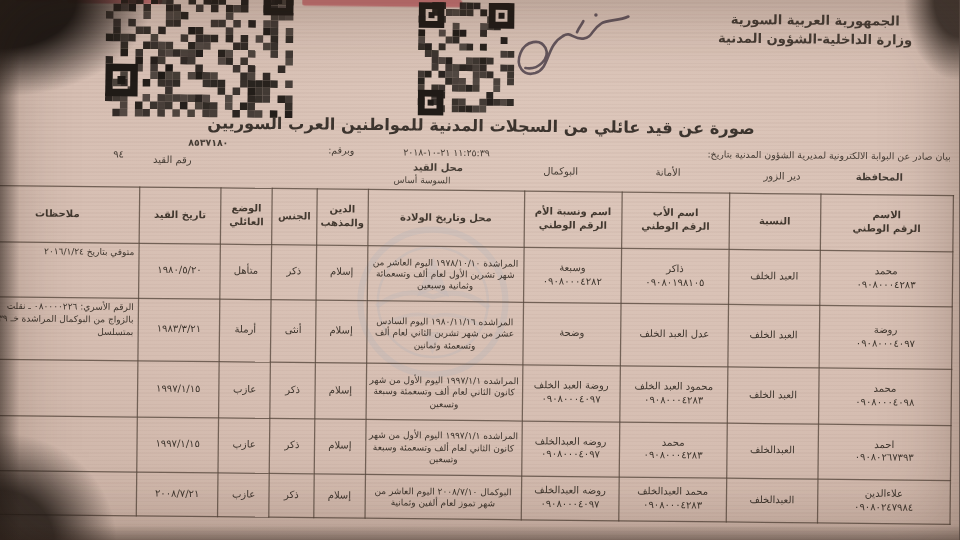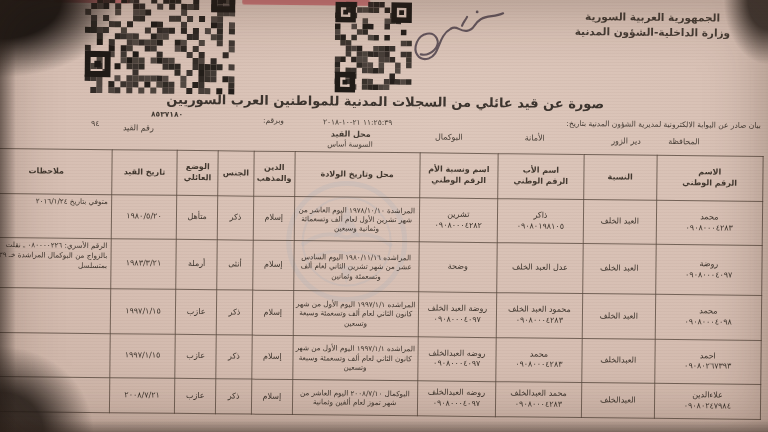--- a/index.html
+++ b/index.html
@@ -42,26 +42,26 @@
     font-size:13px;font-weight:bold;color:#3c342e;}
 
   .statement{position:absolute;top:117px;left:0;right:0;height:14px;font-size:7.5px;color:#453c34;}
   .statement .issued{position:absolute;right:8px;top:0;}
   .statement .dt{position:absolute;left:322px;top:1px;direction:ltr;}
   .statement .numlab{position:absolute;left:262px;top:0;}
   .statement .num{position:absolute;left:150px;top:-5px;direction:ltr;font-weight:bold;}
 
   .recinfo{position:absolute;top:132px;left:0;right:0;height:20px;font-size:8px;color:#453c34;}
   .recinfo span{position:absolute;white-space:nowrap;}
-  .ri-gov-l{right:69px;top:2px;font-weight:normal;}
+  .ri-gov-l{right:46px;top:2px;font-weight:bold;}
   .ri-gov-v{right:128px;top:2px;}
   .ri-ama-l{right:224px;top:0;font-weight:normal;}
   .ri-ama-v{right:306px;top:0;}
   .ri-plc-l{right:398px;top:-2px;font-weight:bold;}
-  .ri-plc-v{right:396px;top:8px;font-size:7.2px;margin-left:36px;}
+  .ri-plc-v{right:408px;top:8px;font-size:7.2px;margin-left:36px;}
   .ri-no-l{left:122px;top:-6px;font-weight:normal;}
   .ri-no-v{left:90px;top:-10px;}
 
   
   .regtable{position:absolute;top:152px;left:-10px;right:5px;height:264px;
     border-collapse:collapse;table-layout:fixed;width:calc(100% + 15px);}
   .regtable th,.regtable td{border:1px solid rgba(82,67,56,.75);
     text-align:center;vertical-align:middle;padding:1px 2px;overflow:hidden;}
   .regtable th{font-size:8px;font-weight:bold;line-height:1.35;color:#42382f;height:42px;}
   .regtable td{font-size:8px;line-height:1.35;color:#3d342c;}
@@ -545,21 +545,21 @@
             <td class="two-line">
               <div>محمد</div>
               <div class="num-ar">٠٩٠٨٠٠٠٤٢٨٣</div>
             </td>
             <td>العبد الخلف</td>
             <td class="two-line">
               <div>ذاكر</div>
               <div class="num-ar">٠٩٠٨٠١٩٨١٠٥</div>
             </td>
             <td class="two-line">
-              <div>تشرين</div>
+              <div>وسبعة</div>
               <div class="num-ar">٠٩٠٨٠٠٠٤٢٨٢</div>
             </td>
             <td class="birth">المراشدة ١٩٧٨/١٠/١٠ اليوم العاشر من شهر تشرين الأول لعام ألف وتسعمائة وثمانية وسبعين</td>
             <td>إسلام</td>
             <td>ذكر</td>
             <td>متأهل</td>
             <td class="num-ar">١٩٨٠/٥/٢٠</td>
             <td class="notes">متوفي بتاريخ ٢٠١٦/١/٢٤</td>
           </tr>
 

